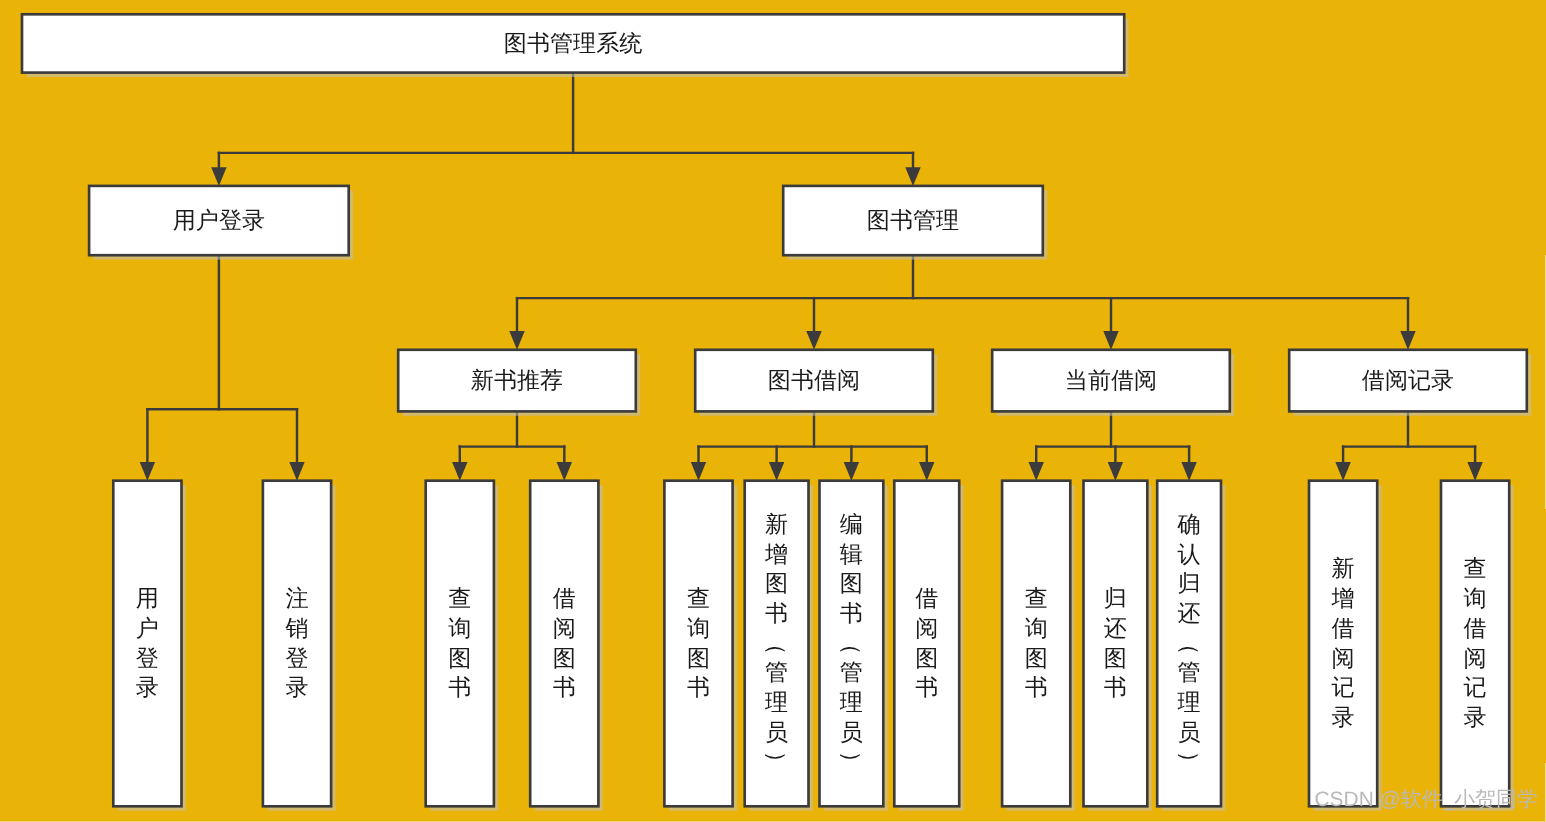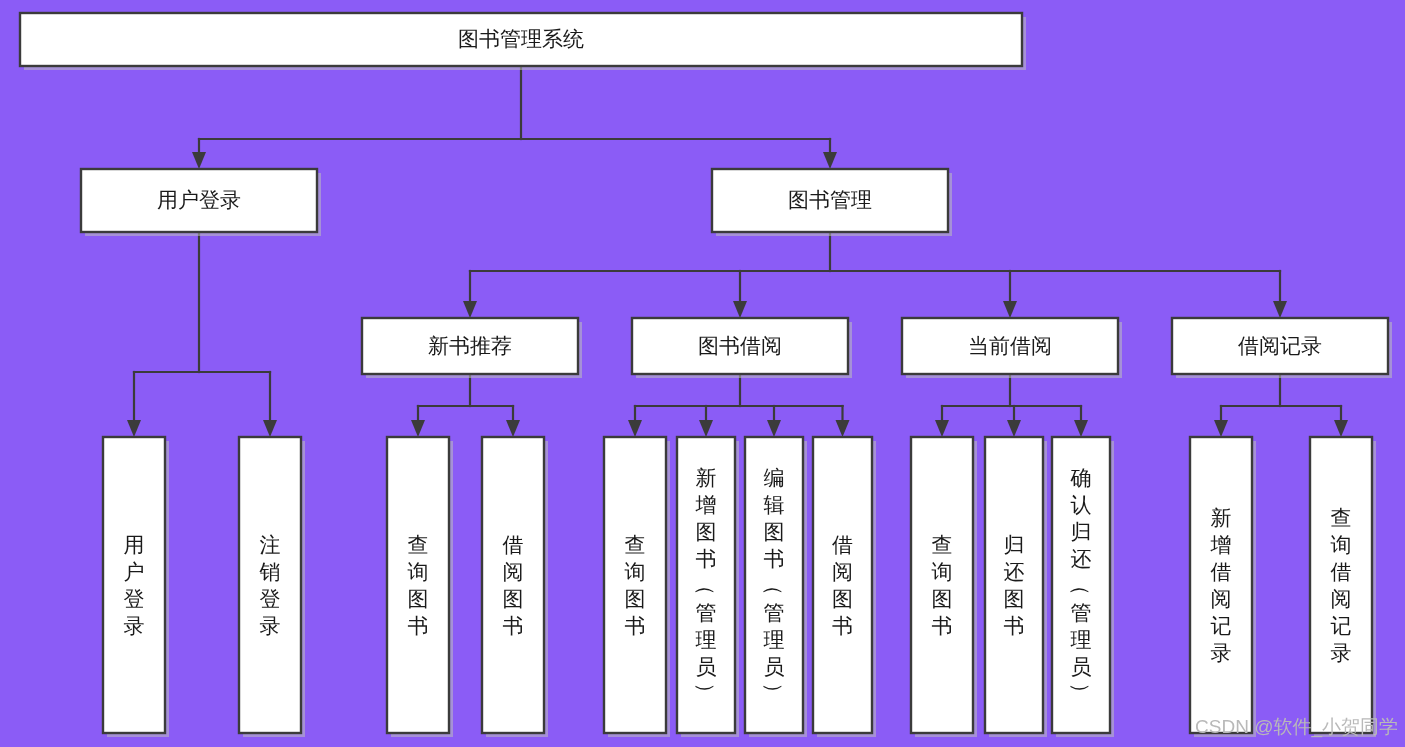--- a/index.html
+++ b/index.html
@@ -8,21 +8,21 @@
     padding: 0;
     background: #ffffff;
   }
   body {
     font-family: "Liberation Sans", "DejaVu Sans", sans-serif;
   }
   #diagram-root {
     position: relative;
     width: 1405px;
     height: 747px;
-    background: #8b5cf6;
+    background: #eab308;
     overflow: hidden;
   }
   svg.diagram-canvas {
     position: absolute;
     left: 0;
     top: 0;
     width: 1405px;
     height: 747px;
     display: block;
   }

